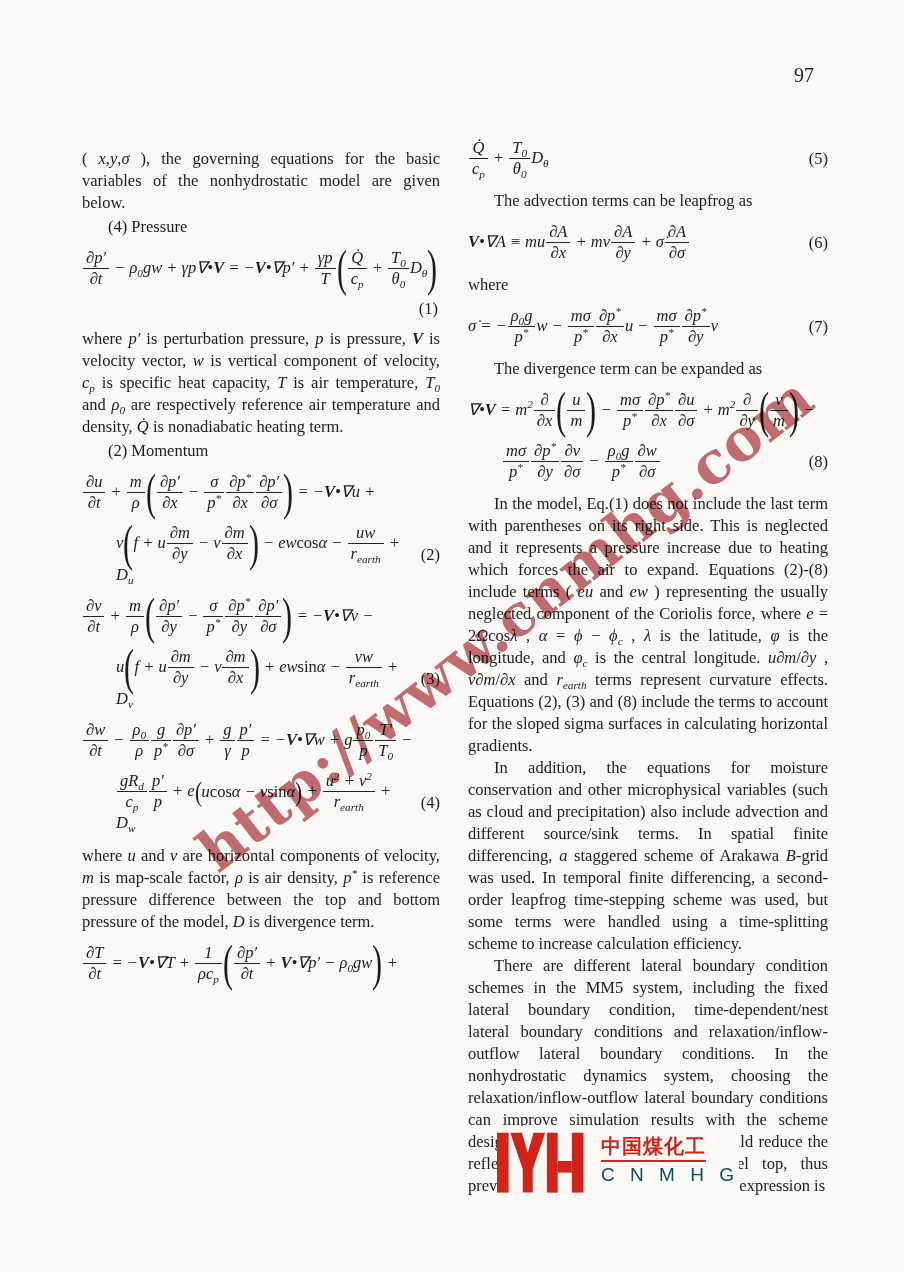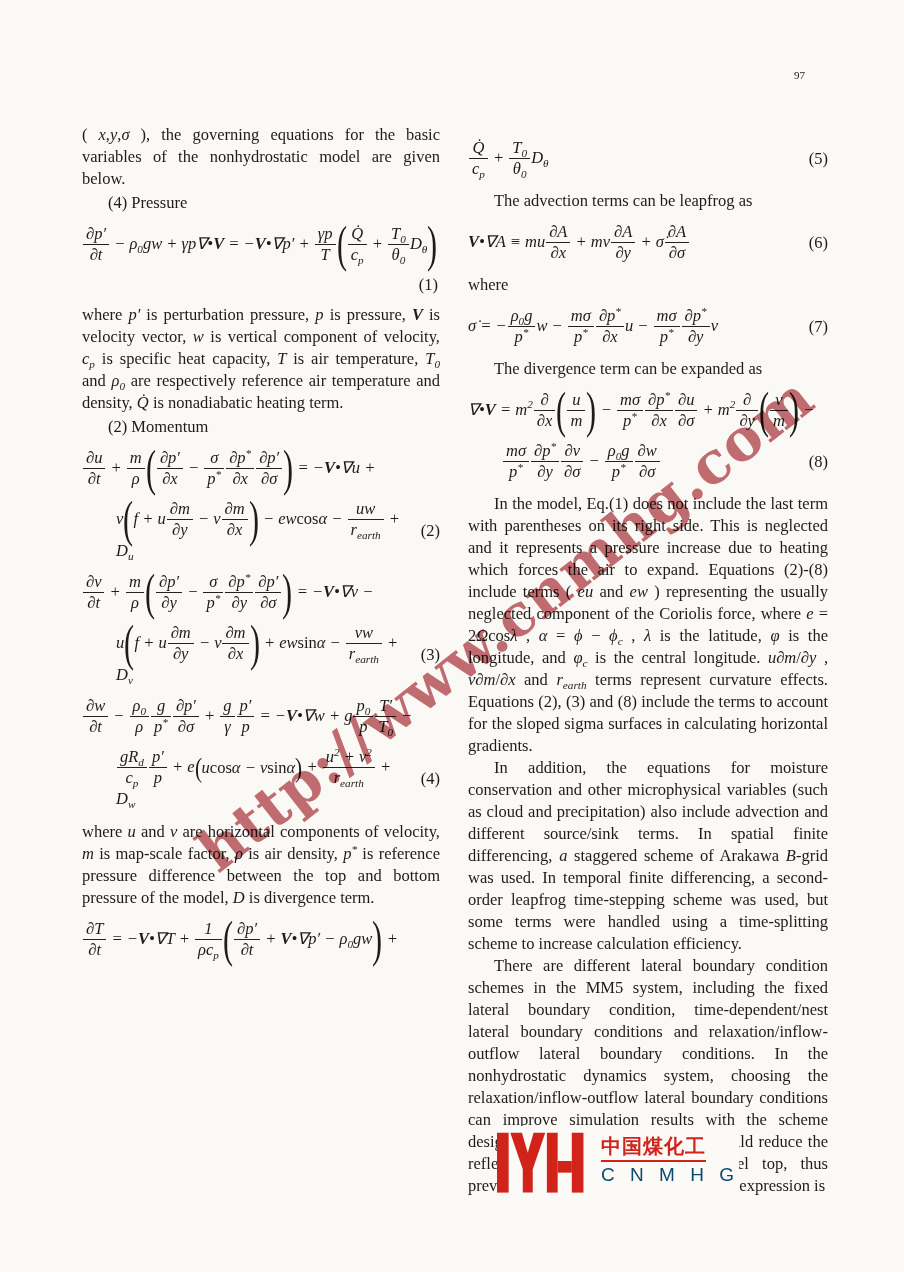--- a/index.html
+++ b/index.html
@@ -3,21 +3,21 @@
 <meta charset="utf-8">
 <style>
   html,body{margin:0;padding:0;}
   body{
     width:904px;height:1272px;position:relative;overflow:hidden;
     background:#faf9f5;color:#1d1c1a;
     font-family:"Liberation Serif", serif;
     font-size:16.5px;line-height:22px;
   }
   .col{position:absolute;text-align:justify;}
-  #col-left{left:82px;top:124px;width:358px;}
+  #col-left{left:82px;top:148px;width:358px;}
   #col-right{left:468px;top:128px;width:360px;}
   p{margin:0;}
   .lead{text-indent:26px;}
   .h{margin:2px 0;text-indent:26px;text-align:left;}
   
   .eqrow{display:flex;align-items:center;margin:11px 0;text-align:left;}
   .eqrow .eqbody{flex:0 1 auto;}
   .eqrow .eqnum{margin-left:auto;padding-left:8px;font-style:normal;}
   .eqrow.cont .eqbody{padding-left:34px;}
   .eqnumline{text-align:right;margin:-2px 2px 8px 0;}
@@ -26,21 +26,21 @@
   .frac .num{display:block;padding:0 3px 1px;border-bottom:1.2px solid #222;}
   .frac .den{display:block;padding:1px 3px 0;}
   sub,sup{font-size:68%;line-height:0;}
   .bigpw{display:inline-flex;align-items:center;vertical-align:middle;}
   .bigp{font-style:normal;font-size:295%;line-height:0;display:inline-block;transform:scaleX(.62) scaleY(1.02);margin:0 -3px;font-weight:400;}
   .medp{font-style:normal;font-size:165%;line-height:0;display:inline-block;transform:scaleX(.78);margin:0 -1px;}
   .mi{font-style:italic;}
   .mb{font-style:italic;font-weight:bold;}
   .mu{font-style:normal;}
   
-  #pagenum{position:absolute;left:794px;top:64px;font-size:11px;}
+  #pagenum{position:absolute;left:794px;top:64px;font-size:20px;}
   #watermark{
     position:absolute;left:148px;top:616px;width:730px;height:86px;
     transform:rotate(-38deg);
     font-family:"DejaVu Serif", serif;font-weight:bold;
     font-size:58px;letter-spacing:1px;white-space:nowrap;
     opacity:.78;mix-blend-mode:multiply;pointer-events:none;
   }
   #logo{
     position:absolute;left:497px;top:1126px;width:242px;height:70px;
     background:#fbfaf7;display:flex;align-items:center;gap:11px;

